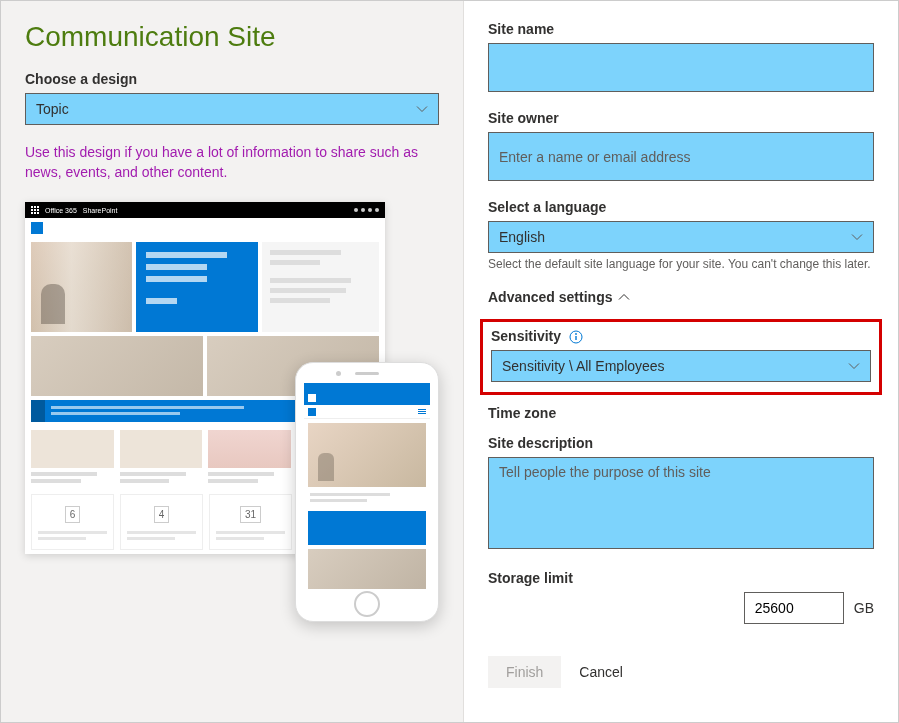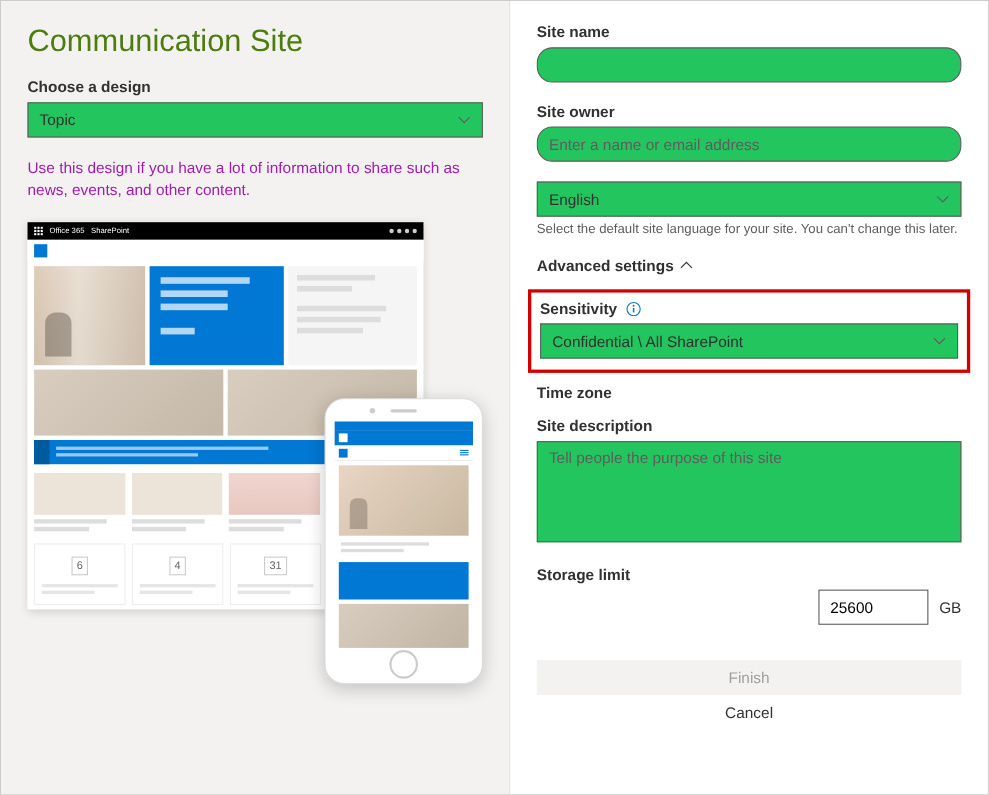--- a/index.html
+++ b/index.html
@@ -32,34 +32,34 @@
   }
   .field-label {
     font-weight: 600;
     font-size: 14px;
     margin-bottom: 6px;
     display: block;
   }
   .select-box, .text-input, .textarea {
     width: 100%;
     border: 1px solid #605e5c;
-    background: #22c55e;
+    background: #7dd3fc;
     padding: 6px 10px;
     font-size: 14px;
     font-family: inherit;
     color: #323130;
   }
   .select-box {
     display: flex;
     justify-content: space-between;
     align-items: center;
     height: 32px;
     cursor: pointer;
   }
-  .text-input { height: 32px; border-radius: 14px; }
+  .text-input { height: 49px; }
   .textarea { height: 92px; resize: none; }
   .chevron {
     width: 12px;
     height: 12px;
   }
   .description {
     margin-top: 14px;
     font-size: 14px;
     line-height: 1.4;
     color: #a21caf;
@@ -95,21 +95,21 @@
     margin-left: 4px;
   }
   .storage-row { display: flex; align-items: center; gap: 10px; justify-content: flex-end; }
   .storage-input {
     width: 100px;
     border: 1px solid #605e5c;
     padding: 6px 10px;
     height: 32px;
     font-size: 14px;
   }
-  .button-row { display: flex; gap: 0; margin-top: 32px; flex-direction: column; }
+  .button-row { display: flex; gap: 0; margin-top: 32px; }
   .btn {
     padding: 6px 18px;
     font-size: 14px;
     background: #fff;
     border: none;
     cursor: pointer;
     height: 32px;
     font-family: inherit;
   }
   .btn-disabled {
@@ -391,20 +391,21 @@
     <label class="field-label">Site name</label>
     <input class="text-input" value="" style="">
   </div>
 
   <div class="form-group">
     <label class="field-label">Site owner</label>
     <input class="text-input" placeholder="Enter a name or email address" style="">
   </div>
 
   <div class="form-group">
+    <label class="field-label">Select a language</label>
     <div class="select-box">
       <span>English</span>
       <svg class="chevron" viewBox="0 0 12 12">
           <path d="M1 3.5 L6 8.5 L11 3.5" stroke="#605e5c" stroke-width="1" fill="none"></path>
         </svg>
     </div>
     <div class="helper-text">Select the default site language for your site. You can't change this later.</div>
   </div>
 
   <div class="adv-header">
@@ -420,21 +421,21 @@
         <span>Sensitivity</span>
         <span class="info-icon">
           <svg viewBox="0 0 14 14">
               <circle cx="7" cy="7" r="6" fill="none" stroke="#0078d4" stroke-width="1"></circle>
               <rect x="6.3" y="6" width="1.4" height="4" fill="#0078d4"></rect>
               <circle cx="7" cy="4" r="0.9" fill="#0078d4"></circle>
             </svg>
         </span>
       </label>
       <div class="select-box">
-        <span>Confidential \ All SharePoint</span>
+        <span>Sensitivity \ All Employees</span>
         <svg class="chevron" viewBox="0 0 12 12">
             <path d="M1 3.5 L6 8.5 L11 3.5" stroke="#605e5c" stroke-width="1" fill="none"></path>
           </svg>
       </div>
     </div>
   </div>
 
   <div class="form-group-tight">
     <label class="field-label">Time zone</label>
   </div>

